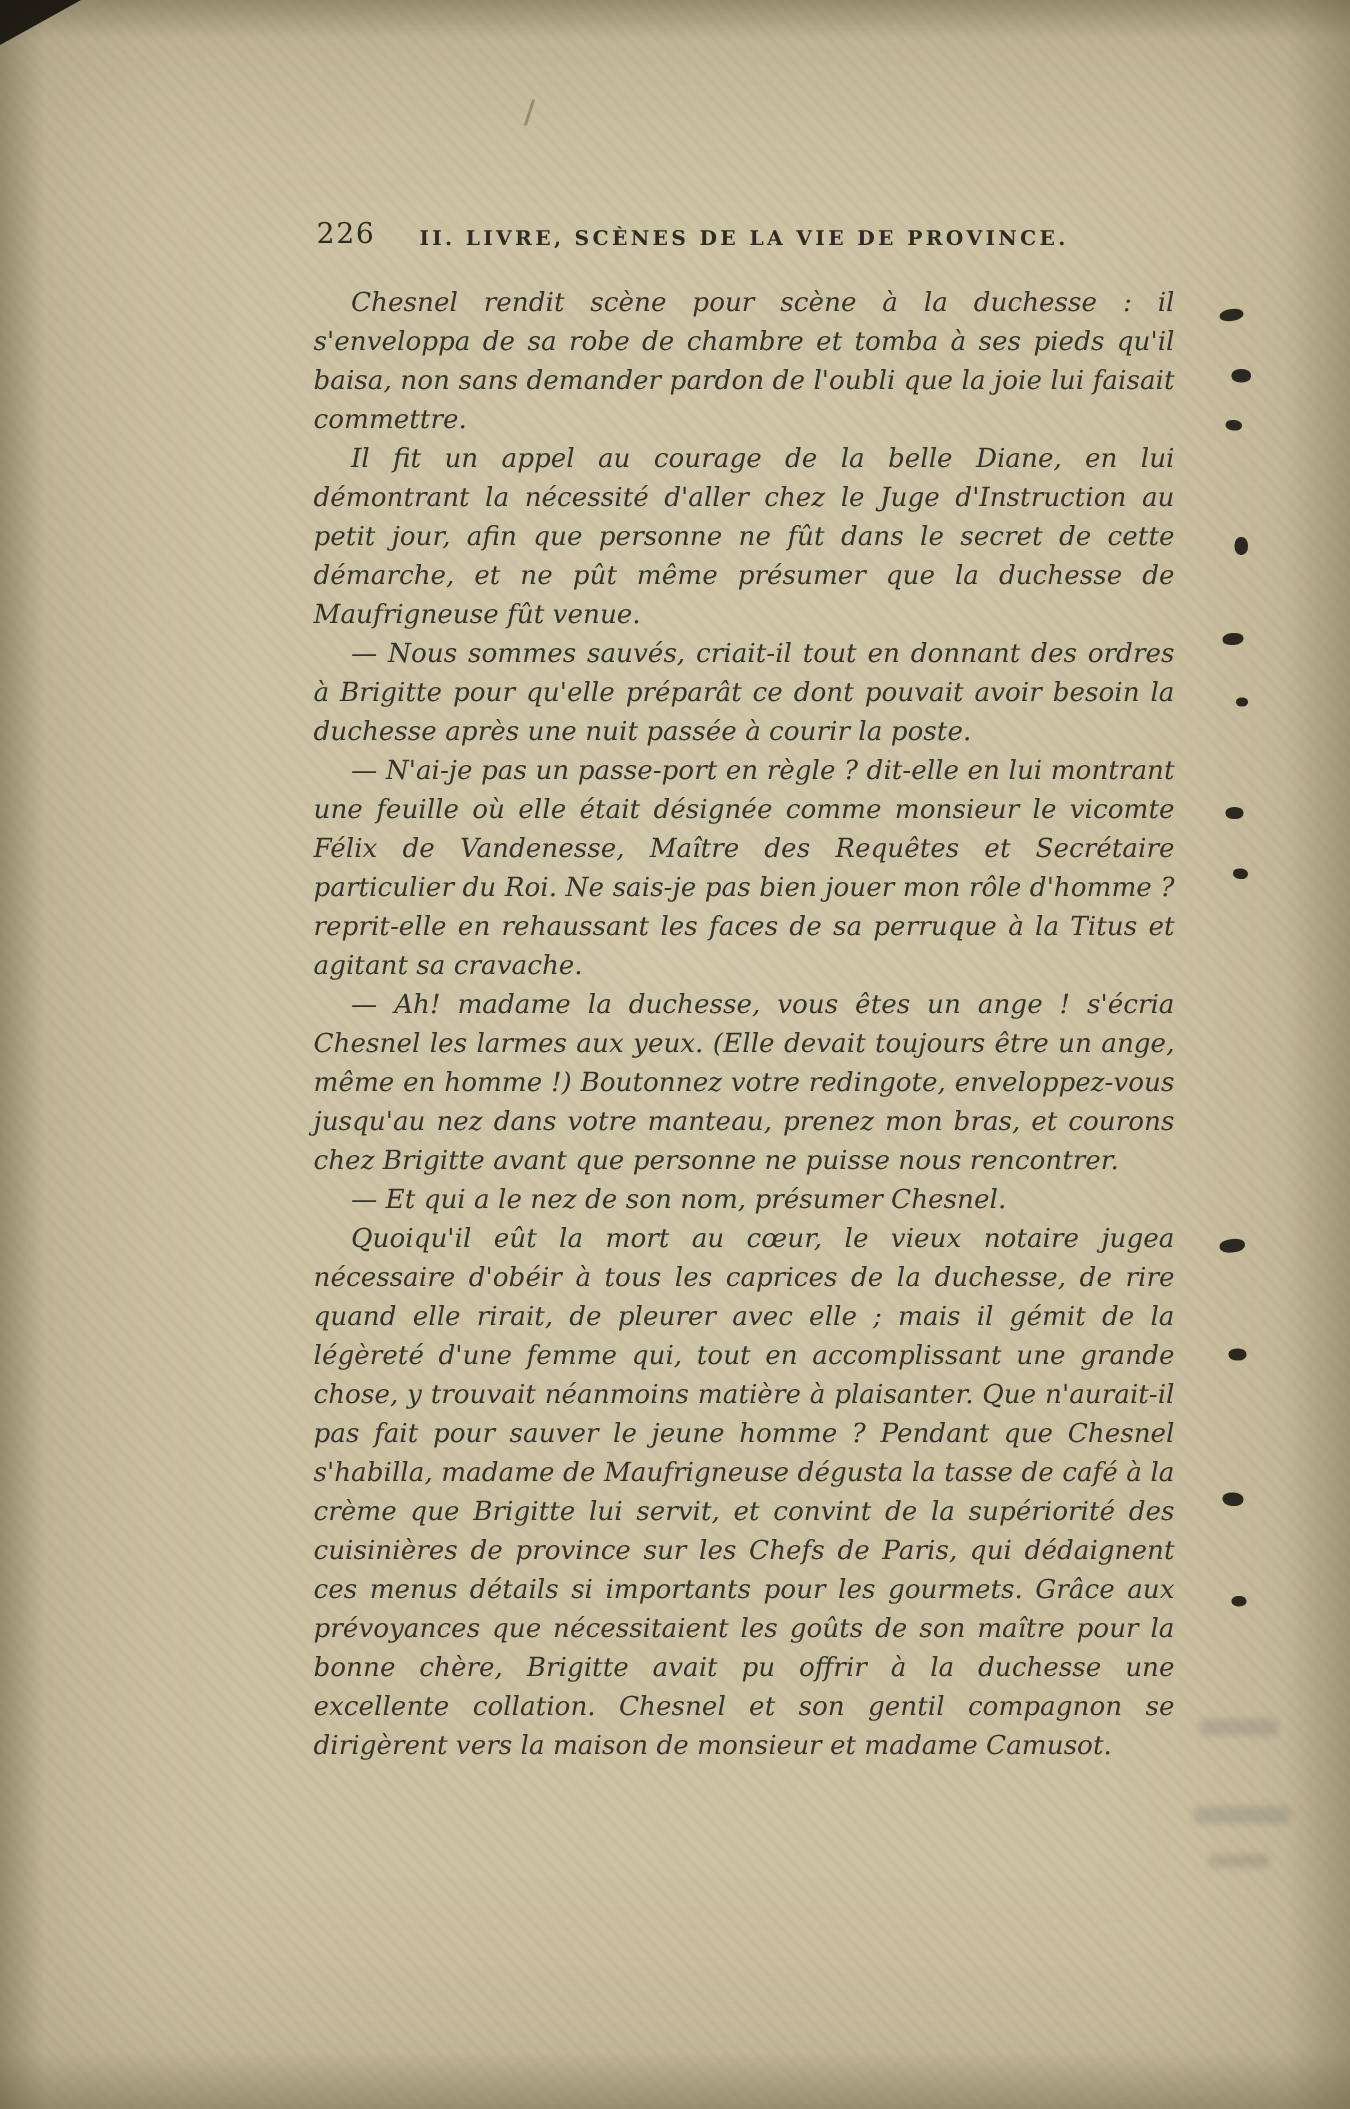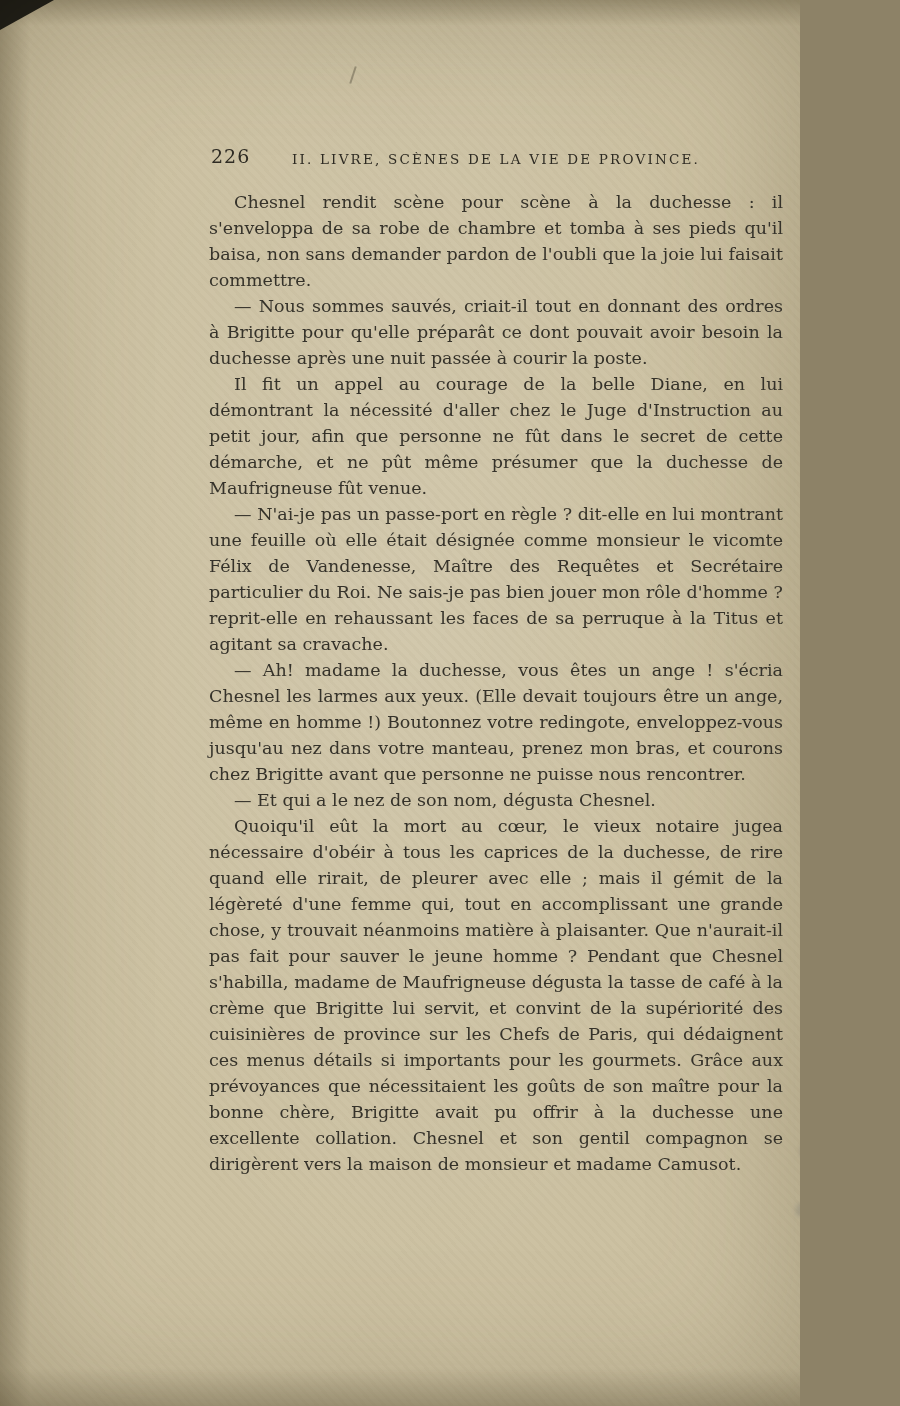--- a/index.html
+++ b/index.html
@@ -6,21 +6,21 @@
   html, body { margin: 0; padding: 0; }
   body {
     width: 900px;
     height: 1406px;
     overflow: hidden;
     font-family: "DejaVu Serif", "Liberation Serif", serif;
     background: #8d8267;
   }
   .page {
     position: relative;
-    width: 800px;
+    width: 900px;
     height: 1406px;
     overflow: hidden;
     background:
       repeating-linear-gradient(47deg, rgba(120,105,70,.04) 0 3px, rgba(0,0,0,0) 3px 7px),
       radial-gradient(ellipse at 50% 42%, rgba(255,255,255,.12), rgba(0,0,0,0) 62%),
       linear-gradient(90deg, rgba(80,70,45,.32) 0, rgba(80,70,45,0) 30px, rgba(80,70,45,0) 858px, rgba(80,70,45,.24) 100%),
       linear-gradient(180deg, rgba(80,70,45,.34) 0, rgba(80,70,45,0) 26px, rgba(80,70,45,0) 1368px, rgba(80,70,45,.30) 100%),
       #ccc1a2;
     box-shadow: inset 0 0 140px rgba(92,80,52,.35);
     color: #35322a;
@@ -68,33 +68,34 @@
   .page-number {
     position: absolute; left: 2px; top: -3px;
     font-size: 19px;
     letter-spacing: 1px;
     color: #2e2b23;
   }
   .header-title {
     display: block;
     text-align: center;
     font-size: 13.5px;
-    font-weight: normal;
+    font-weight: bold;
     letter-spacing: 2.2px;
     padding-top: 3px;
     white-space: nowrap;
     color: #2e2b23;
   }
   .body-text p {
     margin: 0;
     font-size: 17.5px;
     line-height: 26px;
     text-align: justify;
     text-indent: 25px;
     color: #35322a;
+    font-style: italic;
   }
 </style>
 </head>
 <body>
 
 <div class="page">
 
   <div class="corner"></div>
   <div class="hairline"></div>
 
@@ -117,22 +118,22 @@
   </div>
 
   <div class="text-block">
     <header class="running-head">
       <span class="page-number">226</span>
       <span class="header-title">II. LIVRE, SCÈNES DE LA VIE DE PROVINCE.</span>
     </header>
 
     <div class="body-text">
       <p>Chesnel rendit scène pour scène à la duchesse : il s'enveloppa de sa robe de chambre et tomba à ses pieds qu'il baisa, non sans demander pardon de l'oubli que la joie lui faisait commettre.</p>
+      <p>Il fit un appel au courage de la belle Diane, en lui démontrant la nécessité d'aller chez le Juge d'Instruction au petit jour, afin que personne ne fût dans le secret de cette démarche, et ne pût même présumer que la duchesse de Maufrigneuse fût venue.</p>
       <p>— Nous sommes sauvés, criait-il tout en donnant des ordres à Brigitte pour qu'elle préparât ce dont pouvait avoir besoin la duchesse après une nuit passée à courir la poste.</p>
-      <p>Il fit un appel au courage de la belle Diane, en lui démontrant la nécessité d'aller chez le Juge d'Instruction au petit jour, afin que personne ne fût dans le secret de cette démarche, et ne pût même présumer que la duchesse de Maufrigneuse fût venue.</p>
       <p>— N'ai-je pas un passe-port en règle ? dit-elle en lui montrant une feuille où elle était désignée comme monsieur le vicomte Félix de Vandenesse, Maître des Requêtes et Secrétaire particulier du Roi. Ne sais-je pas bien jouer mon rôle d'homme ? reprit-elle en rehaussant les faces de sa perruque à la Titus et agitant sa cravache.</p>
       <p>— Ah! madame la duchesse, vous êtes un ange ! s'écria Chesnel les larmes aux yeux. (Elle devait toujours être un ange, même en homme !) Boutonnez votre redingote, enveloppez-vous jusqu'au nez dans votre manteau, prenez mon bras, et courons chez Brigitte avant que personne ne puisse nous rencontrer.</p>
-      <p>— Et qui a le nez de son nom, dégusta Chesnel.</p>
+      <p>— Et qui a le nez de son nom, présumer Chesnel.</p>
       <p>Quoiqu'il eût la mort au cœur, le vieux notaire jugea nécessaire d'obéir à tous les caprices de la duchesse, de rire quand elle rirait, de pleurer avec elle ; mais il gémit de la légèreté d'une femme qui, tout en accomplissant une grande chose, y trouvait néanmoins matière à plaisanter. Que n'aurait-il pas fait pour sauver le jeune homme ? Pendant que Chesnel s'habilla, madame de Maufrigneuse dégusta la tasse de café à la crème que Brigitte lui servit, et convint de la supériorité des cuisinières de province sur les Chefs de Paris, qui dédaignent ces menus détails si importants pour les gourmets. Grâce aux prévoyances que nécessitaient les goûts de son maître pour la bonne chère, Brigitte avait pu offrir à la duchesse une excellente collation. Chesnel et son gentil compagnon se dirigèrent vers la maison de monsieur et madame Camusot.</p>
     </div>
   </div>
 
 </div>
 
 </body></html>

